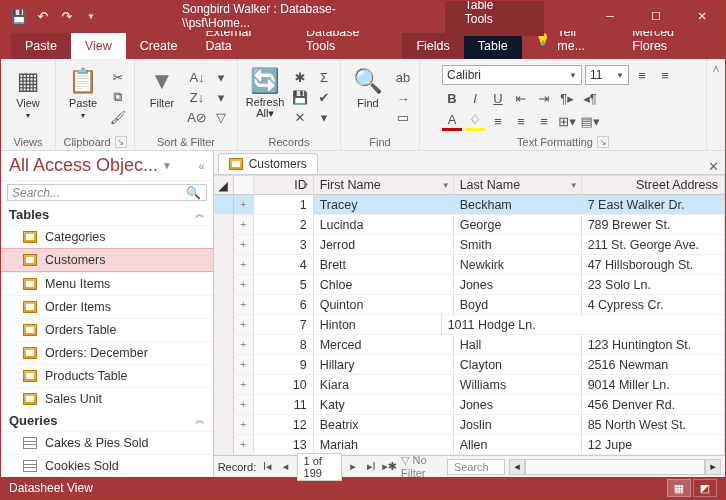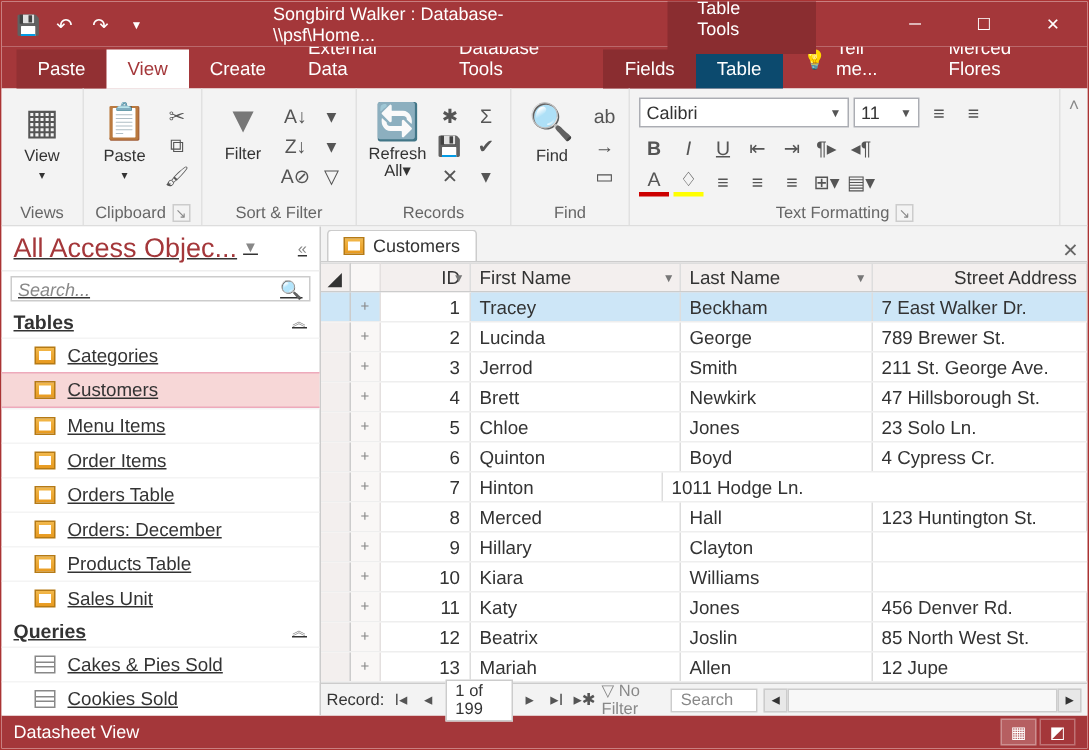--- a/index.html
+++ b/index.html
@@ -19,25 +19,25 @@
 .ribbon { height: 92px; background: #f3f3f3; border-bottom: 1px solid #ddd; display: flex; }
 .rgroup { border-right: 1px solid #e1e1e1; padding: 2px 6px 0 6px; display: flex; flex-direction: column; justify-content: space-between; }
 .rgroup-body { display: flex; gap:4px; align-items:flex-start; flex:1;}
 .rgroup-label { text-align: center; font-size: 11px; color: #666; padding: 2px 0; display:flex; justify-content:center; gap:4px; align-items:center;}
 .rbtn-lg { display:flex; flex-direction:column; align-items:center; justify-content:flex-end; gap:2px; width:42px; padding-top:6px; font-size:11px;}
 .rbtn-lg .ico { font-size:24px; color:#555;}
 .rbtn-sm { width:20px; height:20px; display:flex; align-items:center; justify-content:center; font-size:13px; color:#555;}
 .stack { display:flex; flex-direction:column; gap:0px;}
 .dialog-launch { font-size:9px; color:#888; border:1px solid #ccc; width:12px; height:12px; display:flex; align-items:center; justify-content:center;}
 .fontbox { display:flex; flex-direction:column; gap:3px; padding-top:4px;}
-.fontrow { display:flex; gap:3px; align-items:center;}
+.fontrow { display:flex; gap:3px; align-items:center;margin-left:16px;}
 .combo { border:1px solid #abadb3; background:#fff; height:20px; display:flex; align-items:center; padding:0 4px; font-size:12px;}
 .combo .arr { margin-left:auto; font-size:8px; color:#555; padding-left:4px;}
 .mainarea { display:flex; height: 326px;}
-.navpane { width: 252px; border-right: 1px solid #ccc; background:#fff; display:flex; flex-direction:column;text-decoration:underline;}
+.navpane { width: 252px; border-right: 1px solid #ccc; background:#fff; display:flex; flex-direction:column;}
 .navhead { color:#a4373a; font-size:18px; padding:4px 8px; display:flex; align-items:center; border-bottom:1px solid #eee;}
 .navhead .arr { font-size:10px; color:#888; margin-left:4px;}
 .navhead .chev { margin-left:auto; font-size:11px; color:#888;}
 .searchbox { margin:3px 6px; border:1px solid #ccc; height:20px; display:flex; align-items:center; padding:0 4px; color:#888; font-style:italic;}
 .searchbox .mag { margin-left:auto; font-style:normal; color:#888;}
 .navgroup-h { padding:3px 8px; font-size:13px; color:#333; display:flex; font-weight:normal;}
 .navgroup-h .chev { margin-left:auto; font-size:10px; color:#888;}
 .navitem { padding:4px 8px 4px 22px; display:flex; align-items:center; gap:8px; font-size:12.5px; color:#333; border-top:1px solid #f4f4f4;}
 .navitem.sel { background:#f7d7d7; border:1px solid #eab; border-left:none; border-right:none;}
 .tbl-ico { width:14px; height:12px; display:inline-block; background:linear-gradient(#f2b84b,#e89a1f); border:1px solid #b57a15; position:relative;}
@@ -94,21 +94,21 @@
   </div>
 </div>
 
 <div class="tabsbar">
   <div class="tab file">Paste</div>
   <div class="tab active">View</div>
   <div class="tab">Create</div>
   <div class="tab">External Data</div>
   <div class="tab">Database Tools</div>
   <div class="tab" style="background:#8a2d30;">Fields</div>
-  <div class="tab" style="background:#0c4a6e;">Table</div>
+  <div class="tab" style="background:#0f172a;">Table</div>
   <div class="tab tell">
       <span>💡</span>
       <span>Tell me...</span>
     </div>
   <div class="tab user">Merced Flores</div>
 </div>
 
 <div class="ribbon">
   <div class="rgroup">
     <div class="rgroup-body">
@@ -393,27 +393,29 @@
             <div class="cell c-fn">Merced</div>
             <div class="cell c-ln">Hall</div>
             <div class="cell c-sa">123 Huntington St.</div>
           </div>
           <div class="gridrow">
             <div class="cell sel-col"></div>
             <div class="cell exp-col">+</div>
             <div class="cell c-id">9</div>
             <div class="cell c-fn">Hillary</div>
             <div class="cell c-ln">Clayton</div>
+            <div class="cell c-sa">2516 Newman</div>
           </div>
           <div class="gridrow">
             <div class="cell sel-col"></div>
             <div class="cell exp-col">+</div>
             <div class="cell c-id">10</div>
             <div class="cell c-fn">Kiara</div>
             <div class="cell c-ln">Williams</div>
+            <div class="cell c-sa">9014 Miller Ln.</div>
           </div>
           <div class="gridrow">
             <div class="cell sel-col"></div>
             <div class="cell exp-col">+</div>
             <div class="cell c-id">11</div>
             <div class="cell c-fn">Katy</div>
             <div class="cell c-ln">Jones</div>
             <div class="cell c-sa">456 Denver Rd.</div>
           </div>
           <div class="gridrow">

